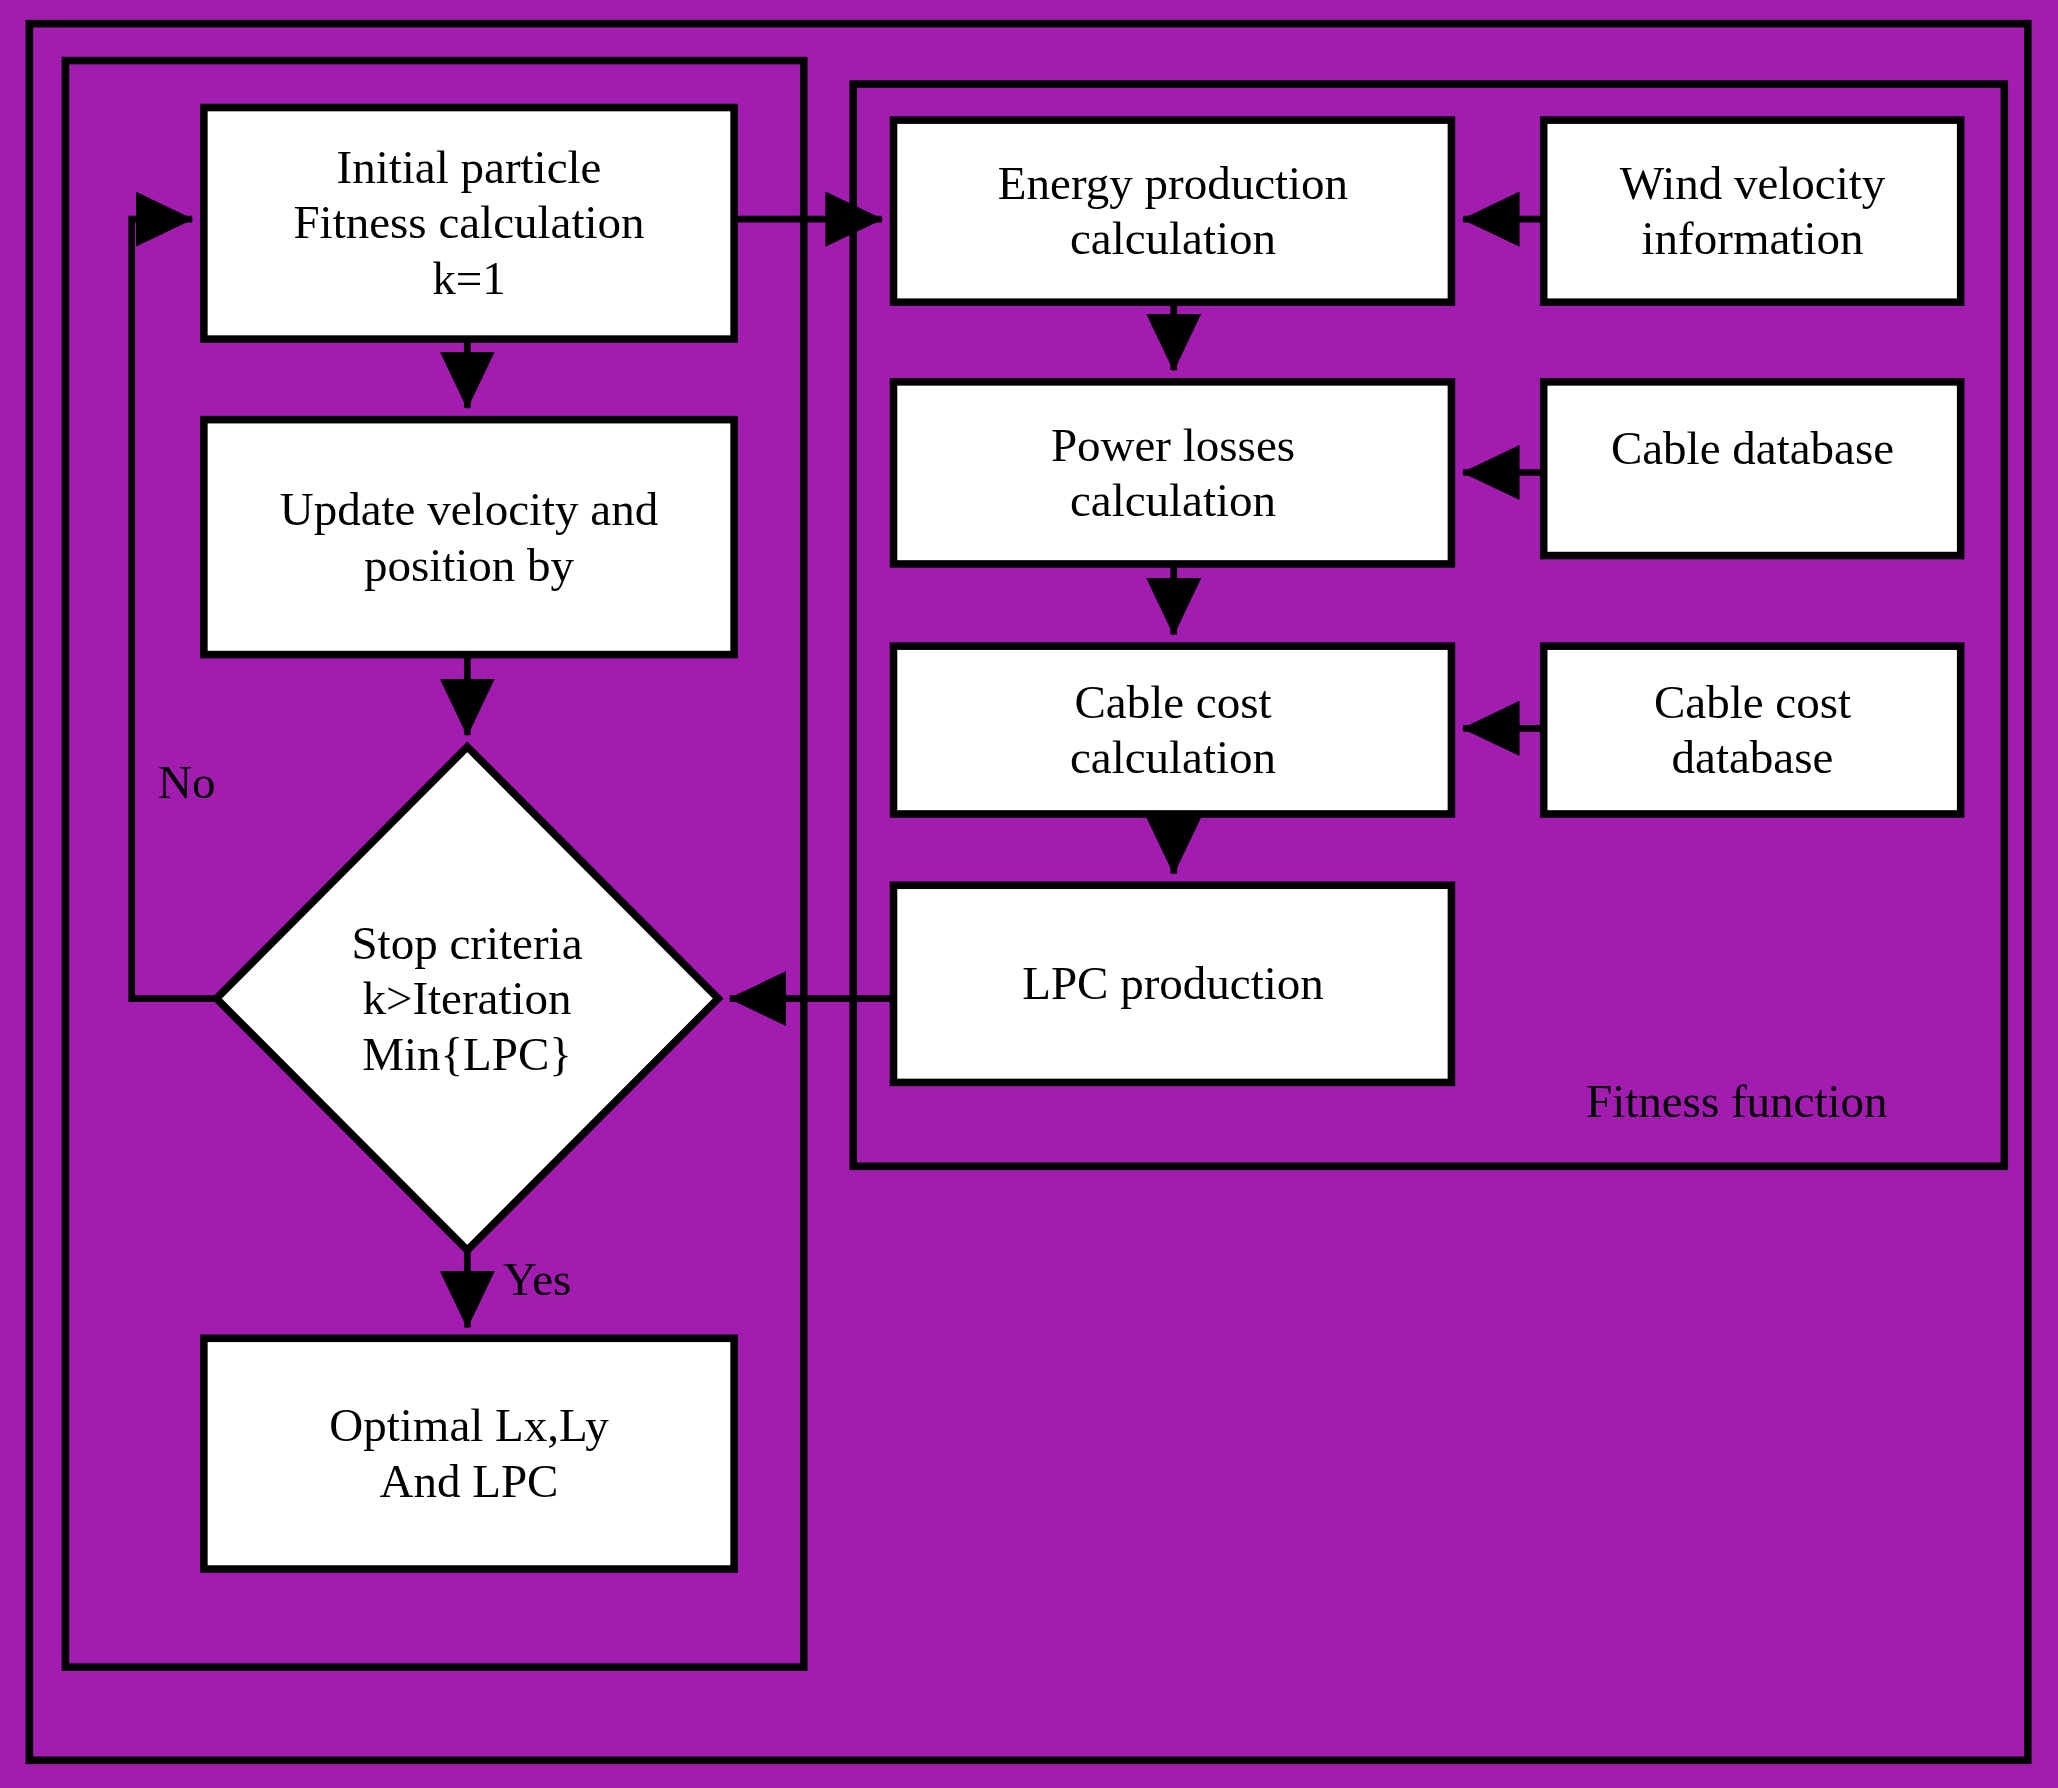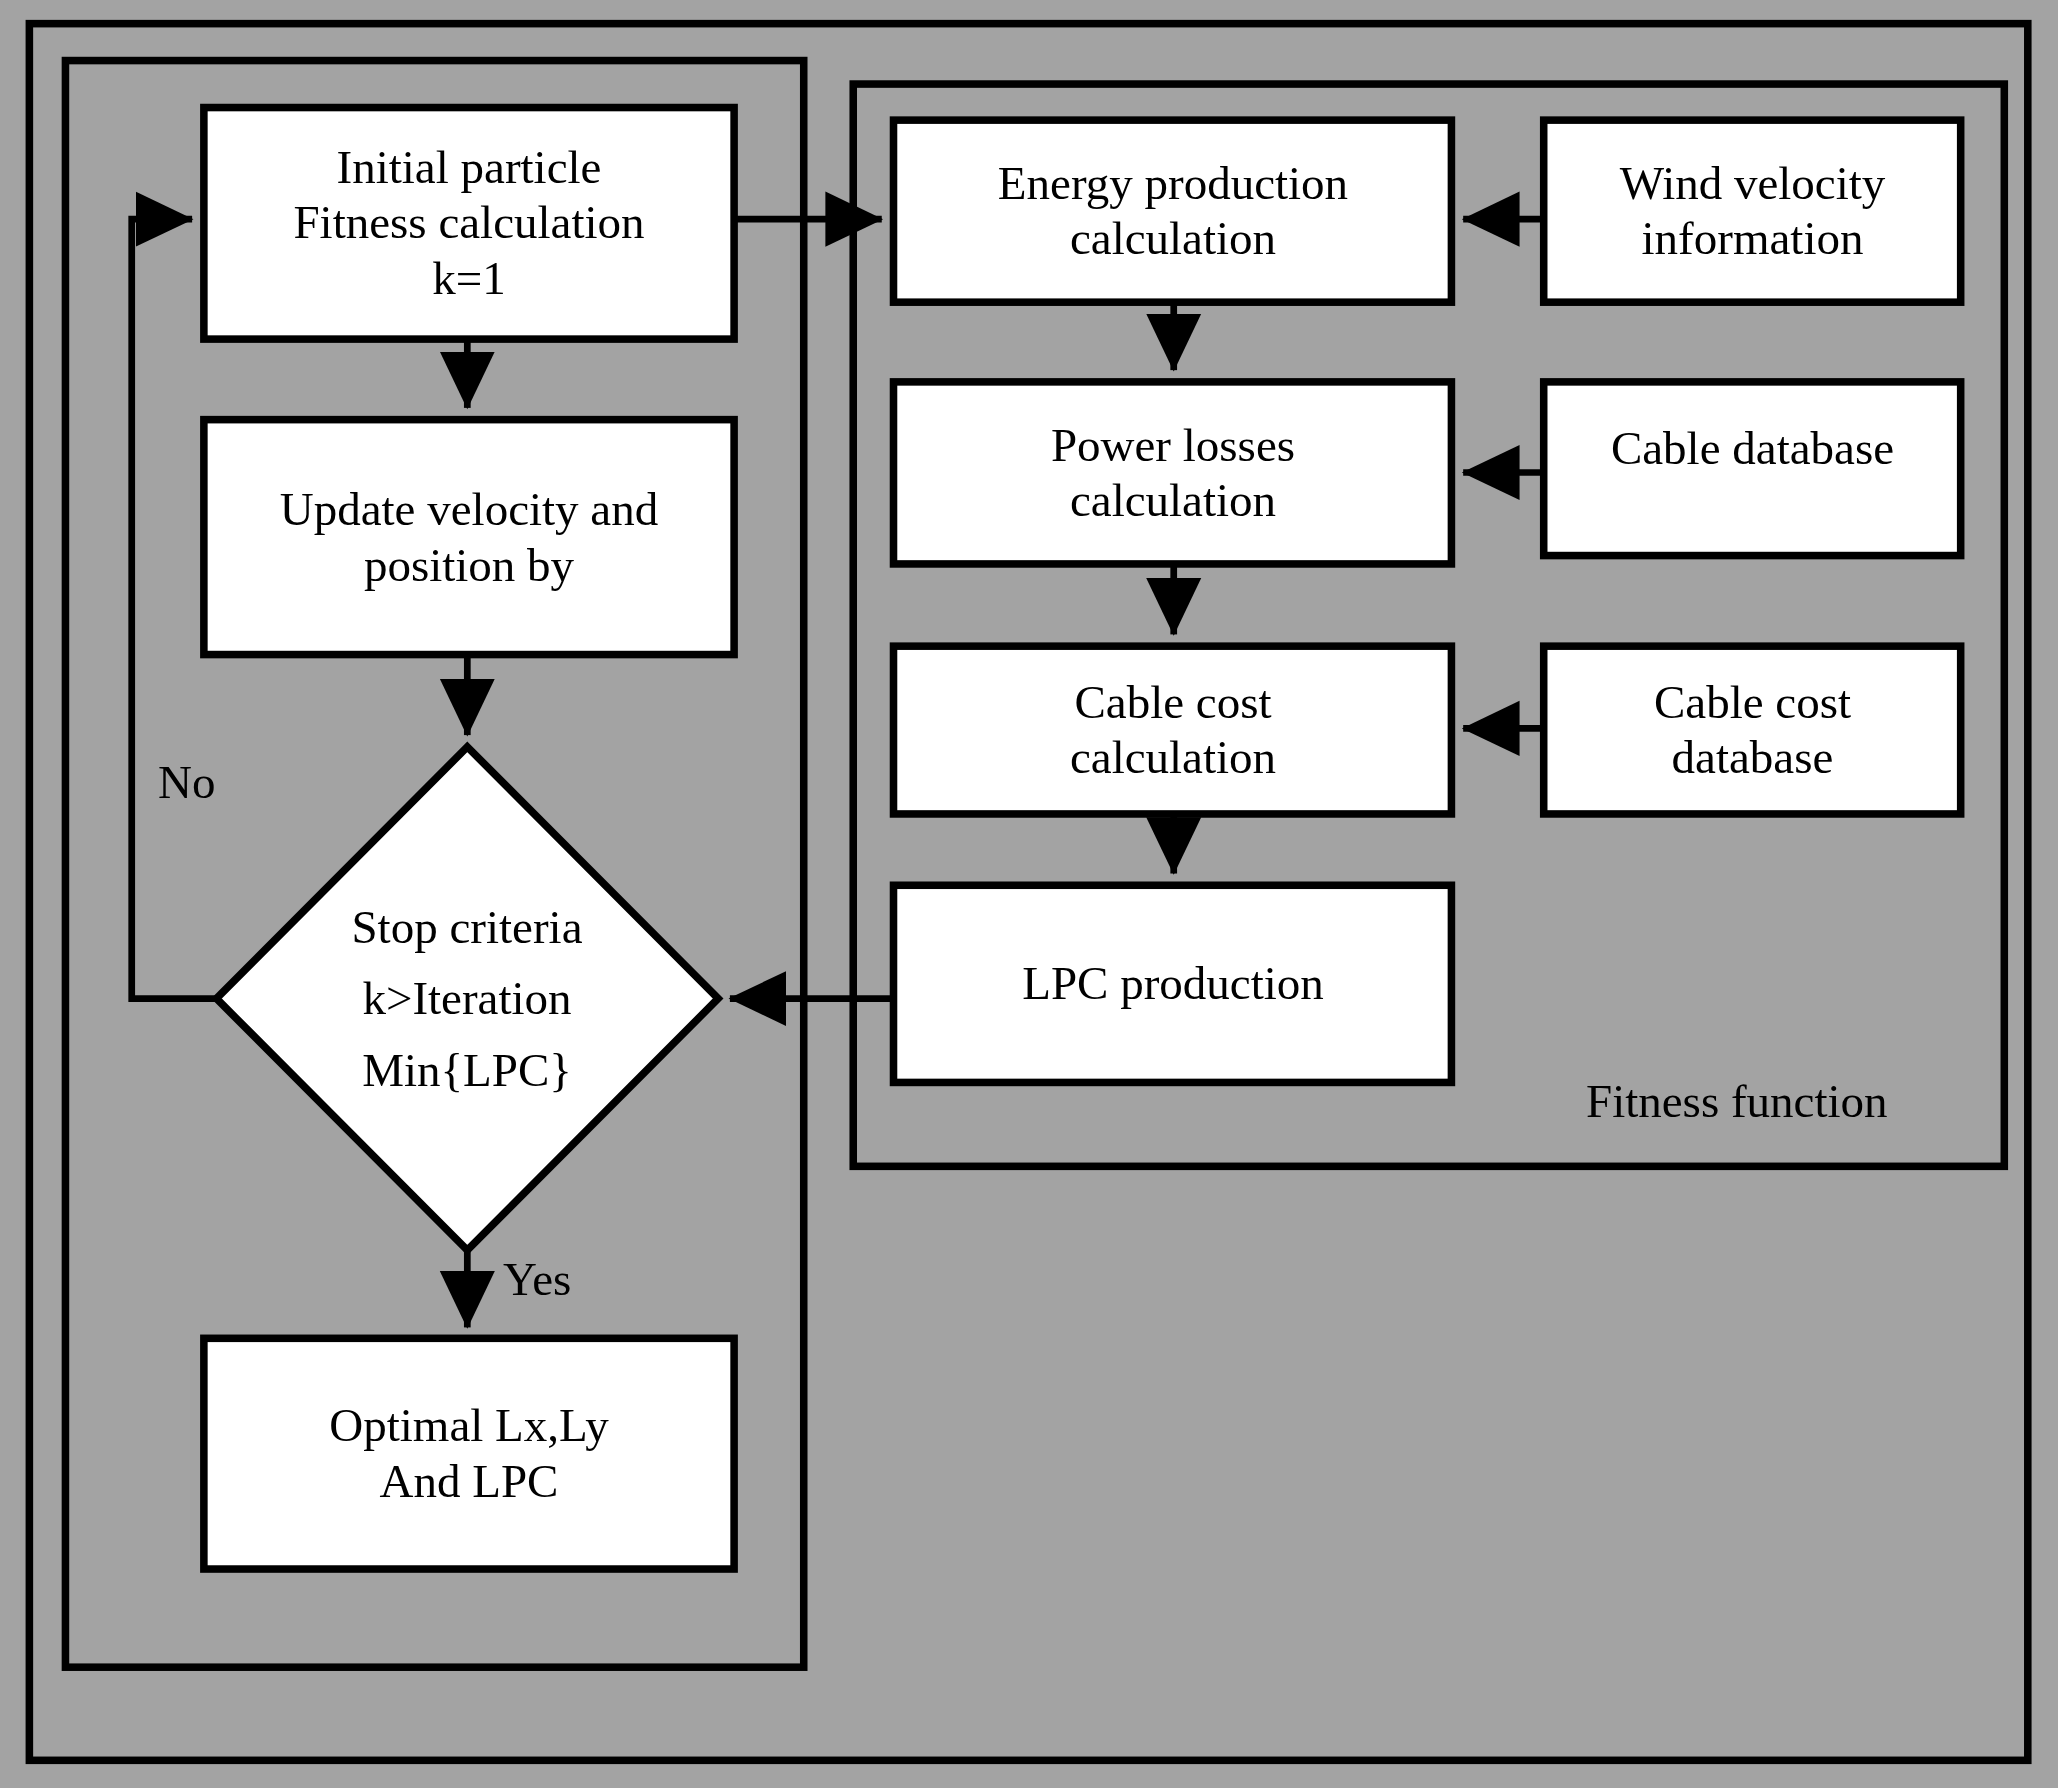--- a/index.html
+++ b/index.html
@@ -4,21 +4,21 @@
 <style>
   html, body {
     margin: 0;
     padding: 0;
     background: #ffffff;
   }
   #canvas {
     position: relative;
     width: 2058px;
     height: 1789px;
-    background: #a3a3a3;
+    background: #a21caf;
     font-family: "Liberation Serif", "DejaVu Serif", serif;
     color: #000000;
     overflow: hidden;
   }
   #flow-svg {
     position: absolute;
     left: 0;
     top: 0;
     width: 2058px;
     height: 1789px;
@@ -29,21 +29,21 @@
     flex-direction: column;
     align-items: center;
     justify-content: center;
     text-align: center;
     line-height: 1.18;
     white-space: pre;
     pointer-events: none;
   }
   .node-label span { display: block; }
   .box-text { font-size: 47px; }
-  .diamond-text { font-size: 47px; gap: 16px; }
+  .diamond-text { font-size: 47px; }
   .container-caption {
     position: absolute;
     font-size: 47px;
     white-space: nowrap;
   }
   .edge-label {
     position: absolute;
     font-size: 47px;
     white-space: nowrap;
     text-align: center;

